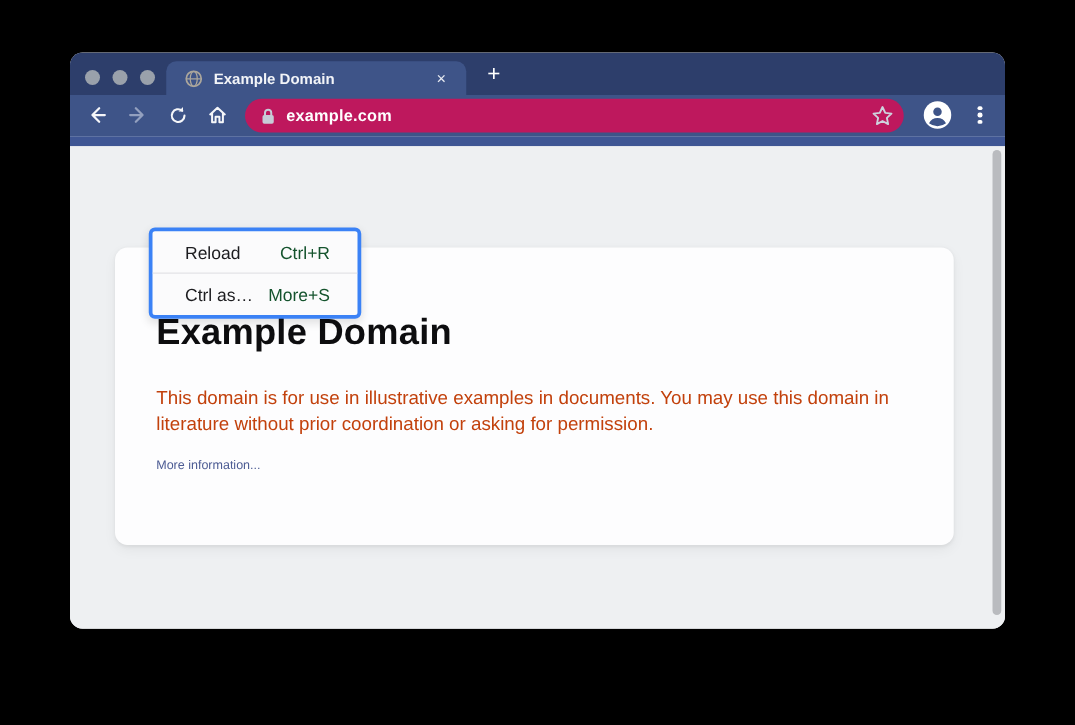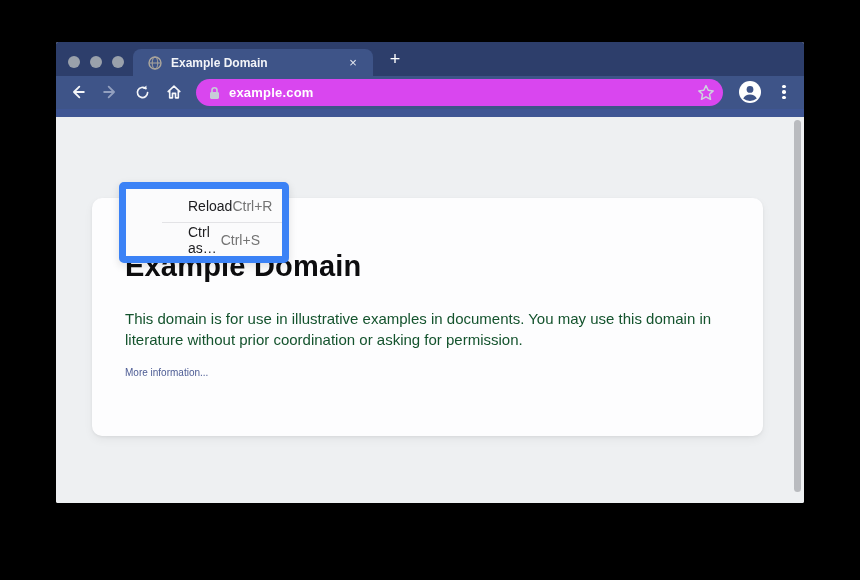--- a/index.html
+++ b/index.html
@@ -3,21 +3,21 @@
 <meta charset="utf-8">
 <style>
   * { margin: 0; padding: 0; box-sizing: border-box; }
   html, body { width: 860px; height: 580px; background: #000; overflow: hidden; }
   body { font-family: "Liberation Sans", "DejaVu Sans", sans-serif; position: relative; }
 
   .stage { position: absolute; inset: 0; background: #000; }
 
   .window {
     position: absolute; left: 56px; top: 42px; width: 748px; height: 461px;
-    border-radius: 2px; overflow: hidden; background: #eef0f2;
+    border-radius: 10px; overflow: hidden; background: #eef0f2;
   }
 
   
   .titlebar { position: relative; height: 34px; background: #2d3e6b; }
   .traffic { position: absolute; top: 14px; width: 12px; height: 12px; border-radius: 50%; background: #9aa1ab; }
   .t1 { left: 12px; } .t2 { left: 34px; } .t3 { left: 56px; }
 
   .tab {
     position: absolute; left: 77px; top: 7px; width: 240px; height: 27px;
     background: #3e5488; border-radius: 8px 8px 0 0;
@@ -38,55 +38,55 @@
   }
 
   
   .toolbar { position: relative; height: 33px; background: #3e5488; display: flex; align-items: center; }
   .toolbar-strip { height: 8px; background: #3f5694; }
   .nav-icon { position: absolute; top: 4px; width: 24px; height: 24px; display: flex; align-items: center; justify-content: center; }
   .i-back { left: 10px; } .i-fwd { left: 42px; } .i-reload { left: 74px; } .i-home { left: 106px; }
 
   .omnibox {
     position: absolute; left: 140px; top: 3px; width: 527px; height: 27px;
-    background: #d946ef; border-radius: 14px; display: flex; align-items: center;
+    background: #be185d; border-radius: 14px; display: flex; align-items: center;
   }
   .lock { margin-left: 13px; width: 11px; height: 14px; flex: 0 0 auto; }
   .url-text { margin-left: 9px; color: #fff; font-size: 13px; font-weight: 600; letter-spacing: .2px; flex: 1 1 auto; }
   .star-box { margin-right: 7px; width: 20px; height: 20px; flex: 0 0 auto; }
 
   .avatar-box { position: absolute; left: 682px; top: 4px; width: 24px; height: 24px; }
   .menu-dots { position: absolute; left: 722px; top: 5px; width: 12px; height: 22px;
     display: flex; flex-direction: column; align-items: center; justify-content: center; gap: 2px; }
   .menu-dots span { width: 3.5px; height: 3.5px; border-radius: 50%; background: #fff; display: block; }
 
   
   .content { position: relative; height: 386px; background: #eef0f2; }
 
   .card {
     position: absolute; left: 36px; top: 81px; width: 671px; height: 238px;
     background: #fdfdfe; border-radius: 10px;
     box-shadow: 0 1px 3px rgba(0,0,0,0.06), 0 4px 10px rgba(0,0,0,0.05);
     padding: 52px 45px 0 33px;
   }
   .page-heading { font-size: 29px; font-weight: 700; color: #0d0d0f; letter-spacing: .2px; }
-  .page-body { margin-top: 25px; width: 588px; font-size: 15px; line-height: 21px; color: #14532d; }
+  .page-body { margin-top: 25px; width: 588px; font-size: 15px; line-height: 21px; color: #c2410c; }
   .page-link { display: inline-block; margin-top: 17px; font-size: 10px; color: #4d5c94; text-decoration: none; }
 
   .ctx-menu {
     position: absolute; left: 63px; top: 65px; width: 170px;
-    background: #fbfbfc; border: 7px solid #3b82f6; border-radius: 5px;
-    box-shadow: 0 3px 8px rgba(0,0,0,0.12); z-index: 5; overflow: hidden; padding-left: 36px;
+    background: #fbfbfc; border: 3px solid #3b82f6; border-radius: 5px;
+    box-shadow: 0 3px 8px rgba(0,0,0,0.12); z-index: 5; overflow: hidden;
   }
   .ctx-item {
     height: 33px; display: flex; align-items: center; justify-content: space-between;
     padding: 0 22px 0 26px; font-size: 14px;
   }
   .ctx-label { color: #1c1c1f; }
-  .ctx-shortcut { color: #737373; }
+  .ctx-shortcut { color: #14532d; }
   .ctx-divider { height: 1px; background: #e3e3e6; }
 
   .scrollbar-thumb {
     position: absolute; right: 3px; top: 3px; width: 7px; height: 372px;
     background: #b9bbbf; border-radius: 4px;
   }
 
   svg { display: block; }
 </style>
 </head>
@@ -177,21 +177,21 @@
       </div>
 
       <div class="ctx-menu">
         <div class="ctx-item">
           <span class="ctx-label">Reload</span>
           <span class="ctx-shortcut">Ctrl+R</span>
         </div>
         <div class="ctx-divider"></div>
         <div class="ctx-item">
           <span class="ctx-label">Ctrl as…</span>
-          <span class="ctx-shortcut">Ctrl+S</span>
+          <span class="ctx-shortcut">More+S</span>
         </div>
       </div>
 
       <div class="scrollbar-thumb"></div>
     </div>
 
   </div>
 </div>
 
 </body></html>

